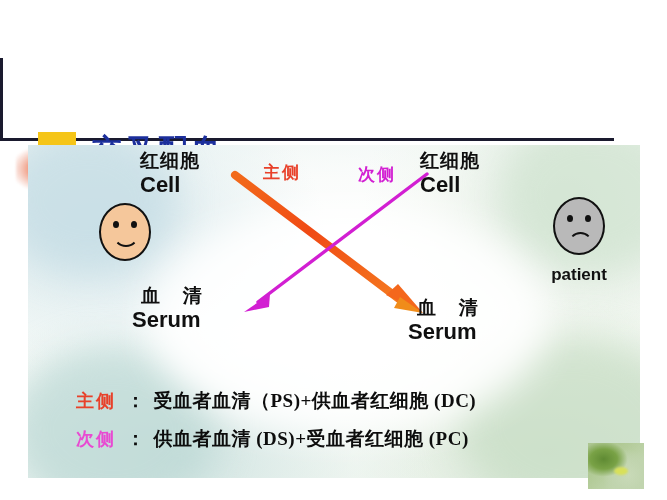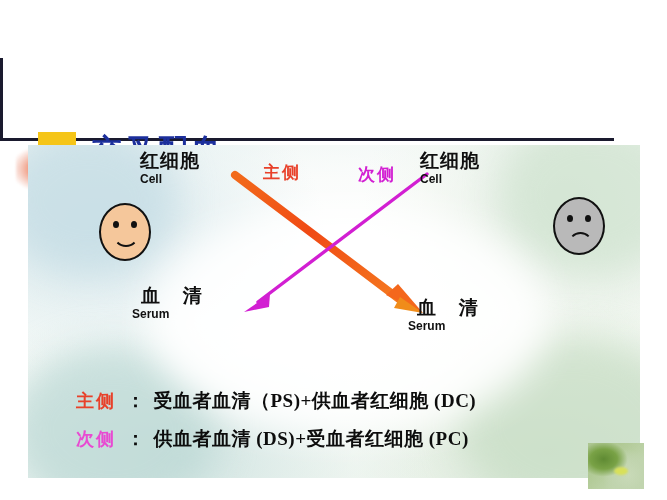--- a/index.html
+++ b/index.html
@@ -114,21 +114,21 @@
     font-weight: 700;
     font-size: 19px;
     color: #101010;
     letter-spacing: 1px;
     display: block;
     line-height: 1.15;
   }
   .lbl .en {
     font-family: "Liberation Sans", sans-serif;
     font-weight: 700;
-    font-size: 12px;
+    font-size: 22px;
     color: #101010;
     display: block;
     line-height: 1.2;
   }
   .lbl.spaced .cn { letter-spacing: 9px; text-indent: 9px; }
 
   #label-cell-left  { left: 112px; top: 5px;  width: 120px; }
   #label-cell-right { left: 392px; top: 5px;  width: 120px; }
   #label-serum-left { left: 104px; top: 140px; width: 130px; }
   #label-serum-right{ left: 380px; top: 152px; width: 130px; }
@@ -317,20 +317,21 @@
           <span class="mouth-smile"></span>
         </div>
       </div>
 
       <div class="face-wrap" id="patient-figure">
         <div class="face patient">
           <span class="eye l"></span>
           <span class="eye r"></span>
           <span class="mouth-frown"></span>
         </div>
+        <div class="face-name">patient</div>
       </div>
 
       <div class="legend-row" id="legend-row-1">
         <span class="legend-key key-main">主侧</span><span class="legend-sep">：</span><span class="legend-abbr">受血者血清（PS)+供血者红细胞 (DC)</span>
       </div>
 
       <div class="legend-row" id="legend-row-2">
         <span class="legend-key key-sub">次侧</span><span class="legend-sep">：</span><span class="legend-abbr">供血者血清 (DS)+受血者红细胞 (PC)</span>
       </div>
 

